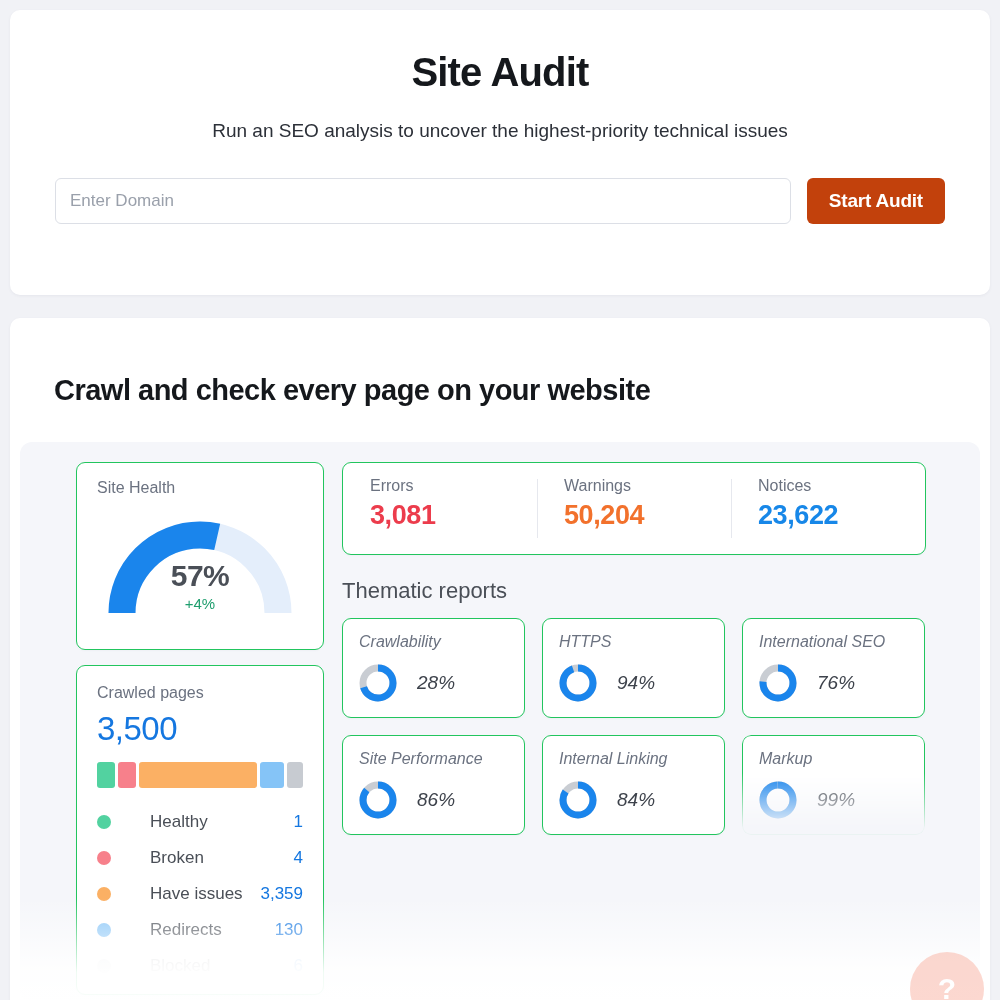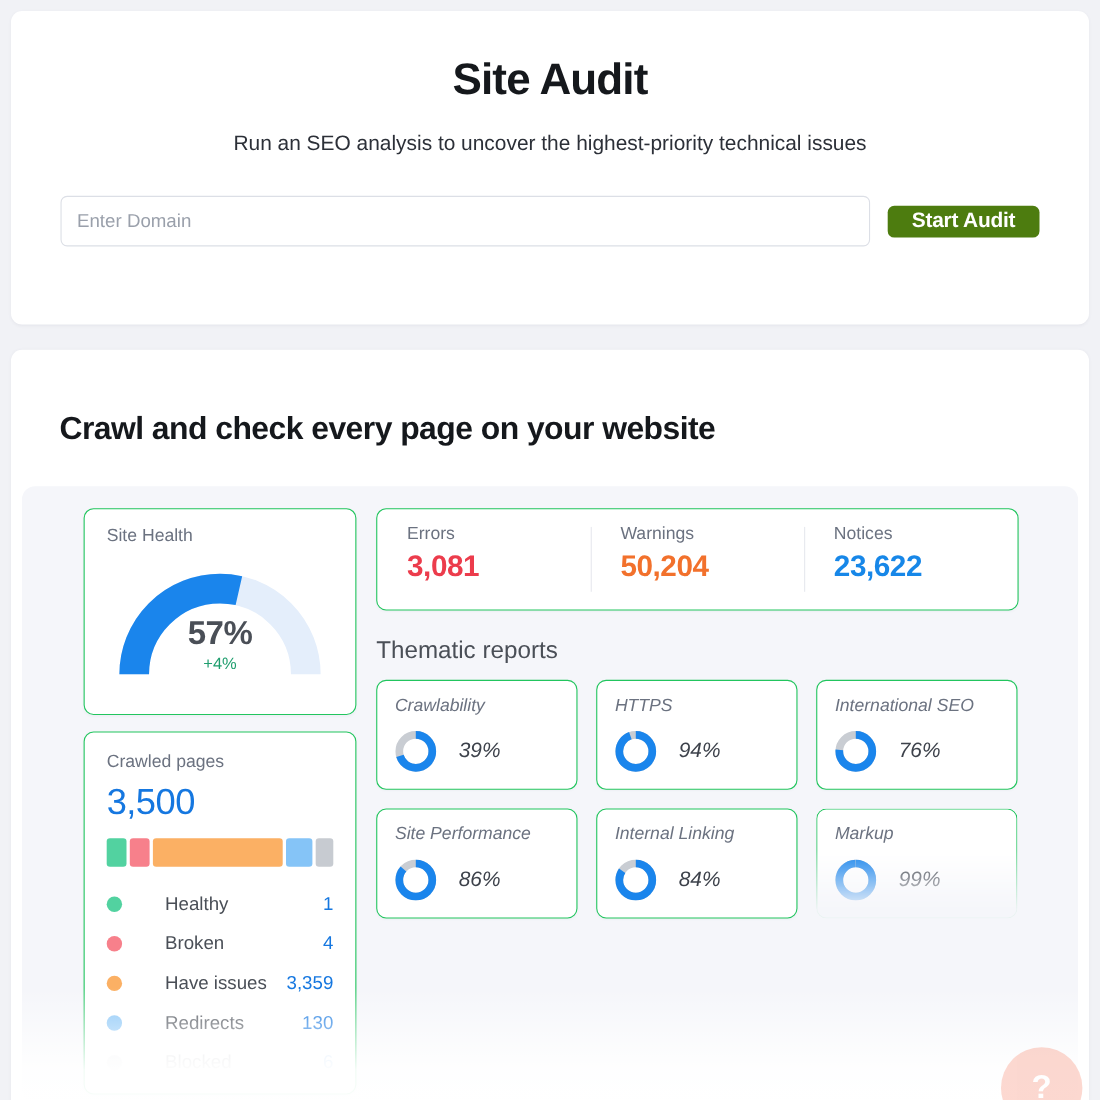--- a/index.html
+++ b/index.html
@@ -63,23 +63,23 @@
     background: #fff;
     font-family: "Liberation Sans", sans-serif;
     font-size: 17px;
     color: #2c3038;
     padding: 0 14px;
     outline: none;
   }
   .domain-input::placeholder { color: #9aa0ab; }
 
   .start-btn {
-    height: 29px;
+    height: 46px;
     padding: 0 22px;
-    background: #4d7c0f;
+    background: #c2410c;
     border: none;
     border-radius: 6px;
     color: #ffffff;
     font-family: "Liberation Sans", sans-serif;
     font-size: 19px;
     font-weight: 700;
     cursor: pointer;
     letter-spacing: -0.2px;
     white-space: nowrap;
   }
@@ -417,21 +417,21 @@
       <div class="thematic-title">Thematic reports</div>
 
       <div class="thematic-grid" id="thematic-grid">
           <div class="white-card report-card">
             <div class="report-name">Crawlability</div>
             <div class="report-row">
               <svg width="38" height="38" viewBox="0 0 38 38">
                 <circle cx="19" cy="19" r="15" fill="none" stroke="#c9cdd3" stroke-width="7"></circle>
                 <circle cx="19" cy="19" r="15" fill="none" stroke="#1a85ec" stroke-width="7" stroke-dasharray="65.97344572538566 94.24777960769379" transform="rotate(-90 19 19)"></circle>
               </svg>
-              <span class="report-pct">39%</span>
+              <span class="report-pct">28%</span>
             </div>
           </div>
           <div class="white-card report-card">
             <div class="report-name">HTTPS</div>
             <div class="report-row">
               <svg width="38" height="38" viewBox="0 0 38 38">
                 <circle cx="19" cy="19" r="15" fill="none" stroke="#c9cdd3" stroke-width="7"></circle>
                 <circle cx="19" cy="19" r="15" fill="none" stroke="#1a85ec" stroke-width="7" stroke-dasharray="88.59291283123216 94.24777960769379" transform="rotate(-90 19 19)"></circle>
               </svg>
               <span class="report-pct">94%</span>

